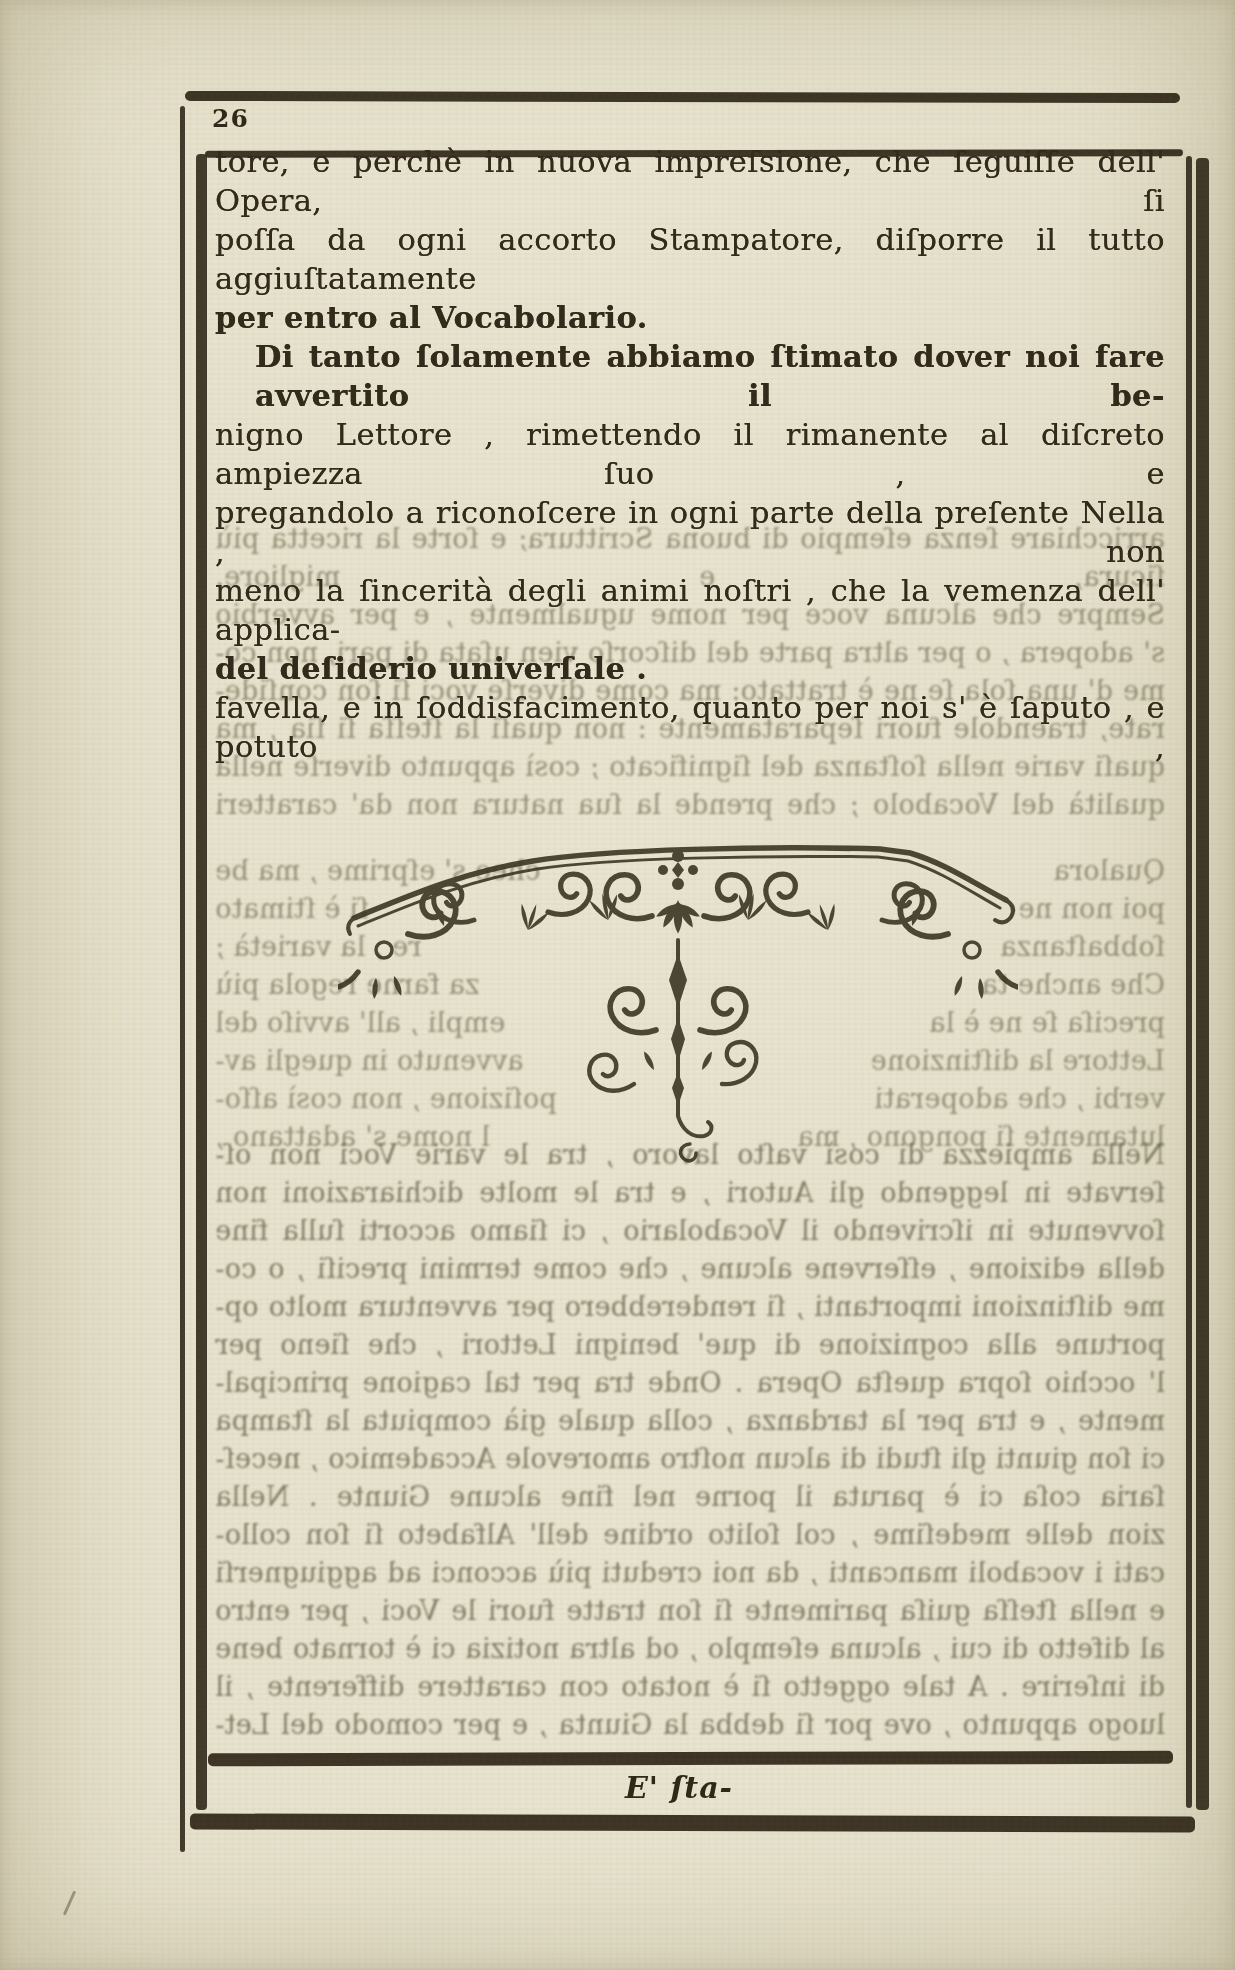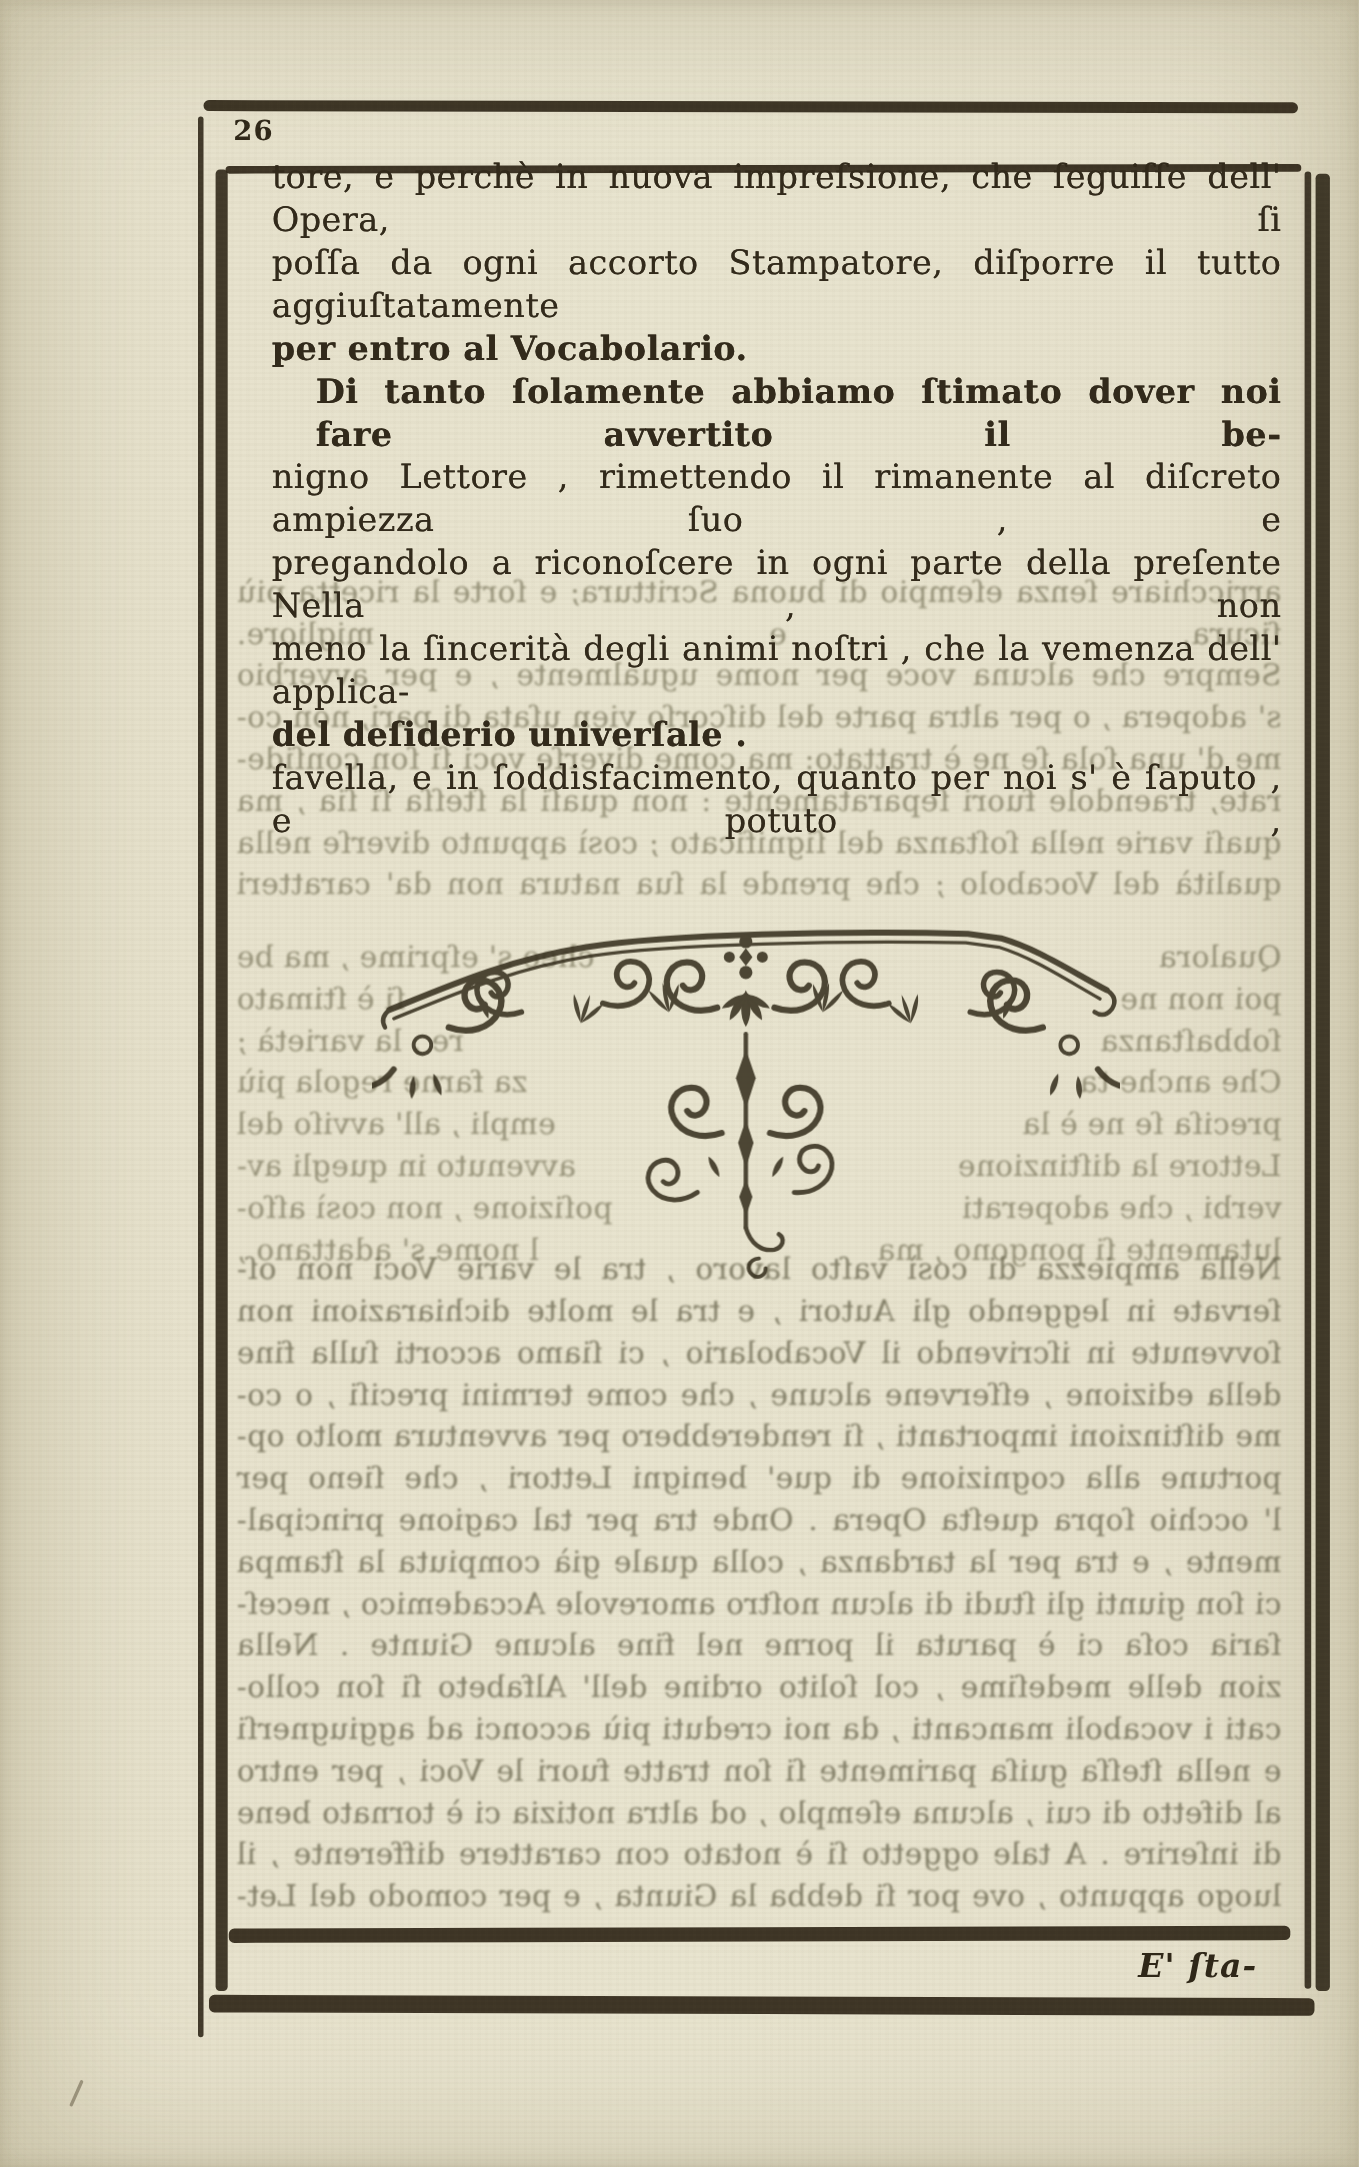--- a/index.html
+++ b/index.html
@@ -12,24 +12,24 @@
   .scan::after{ 
     content:"";position:absolute;inset:0;pointer-events:none;
     background:repeating-linear-gradient(0deg,rgba(120,110,80,.03) 0 2px,transparent 2px 5px),
                repeating-linear-gradient(90deg,rgba(120,110,80,.02) 0 3px,transparent 3px 7px);
   }
   .rule{position:absolute;background:#2f2718;border-radius:5px;opacity:.93;}
   .vline{position:absolute;background:#2f2718;border-radius:4px;opacity:.9;}
   .pagenum{position:absolute;left:212px;top:104px;font-size:25px;font-weight:bold;color:#2f2718;letter-spacing:1px;}
   .textblock{position:absolute;left:215px;top:142px;width:950px;color:#322a1b;
     font-size:30.5px;line-height:39px;letter-spacing:.4px;z-index:5;}
-  .tline{text-align:justify;text-align-last:justify;white-space:normal;text-shadow:0 0 .5px rgba(50,42,27,.8);margin-left:32px;}
+  .tline{text-align:justify;text-align-last:justify;white-space:normal;text-shadow:0 0 .5px rgba(50,42,27,.8);}
   .tline.endline{text-align-last:left;font-weight:bold;}
   .tline.indent{padding-left:40px;font-weight:bold;}
-  .catchword{position:absolute;left:215px;top:1770px;width:928px;text-align:right;
+  .catchword{position:absolute;left:215px;top:1770px;width:928px;text-align:center;
     font-style:italic;font-weight:bold;font-size:30px;color:#2f2718;letter-spacing:1px;z-index:5;}
   
   .ghost{position:absolute;left:215px;width:950px;transform:scaleX(-1);
     filter:blur(.8px);z-index:1;font-size:27px;color:rgba(118,114,88,.72);letter-spacing:.3px;}
   .ghost .gline{text-align:justify;text-align-last:justify;height:38px;line-height:38px;overflow:hidden;}
   .ghost .frag{display:flex;justify-content:space-between;height:38px;line-height:38px;}
   .ghost.gb-upper{top:520px;}
   .ghost.gb-mid{top:852px;}
   .ghost.gb-lower{top:1136px;color:rgba(104,100,76,.8);}
   .ornament{position:absolute;left:338px;top:820px;width:680px;height:345px;z-index:4;}

